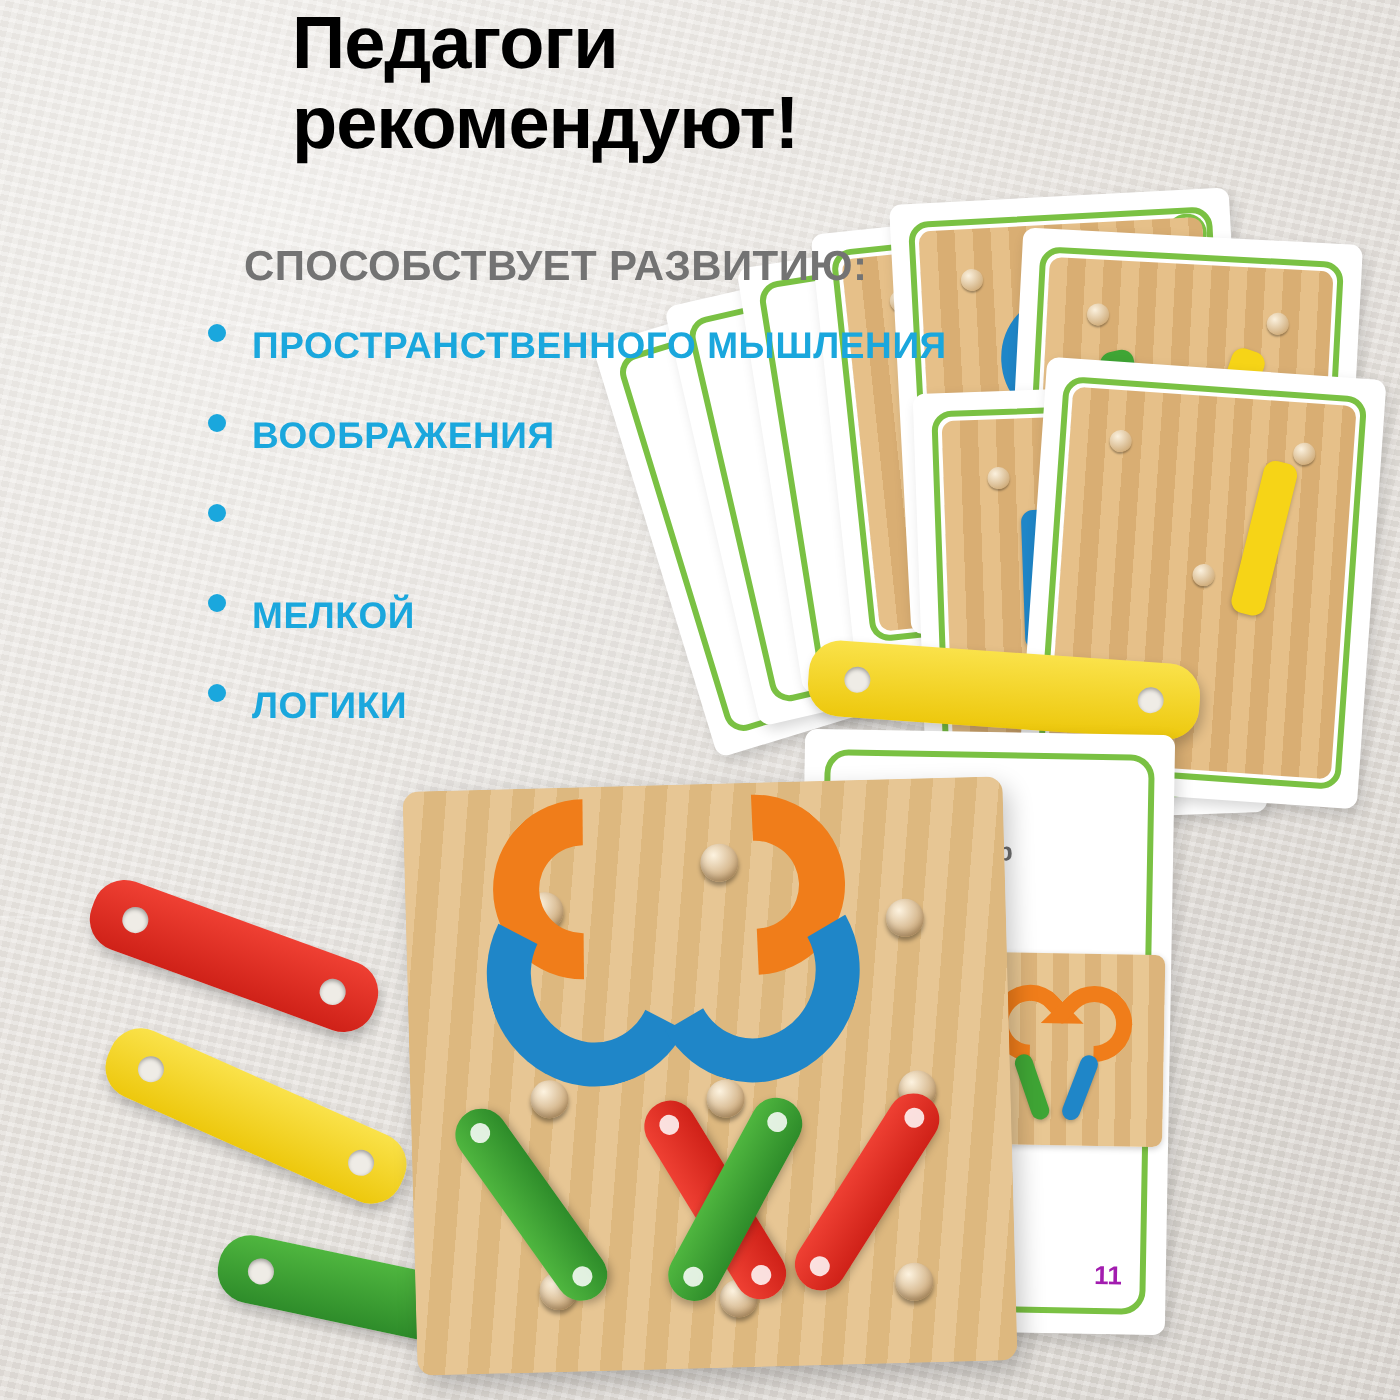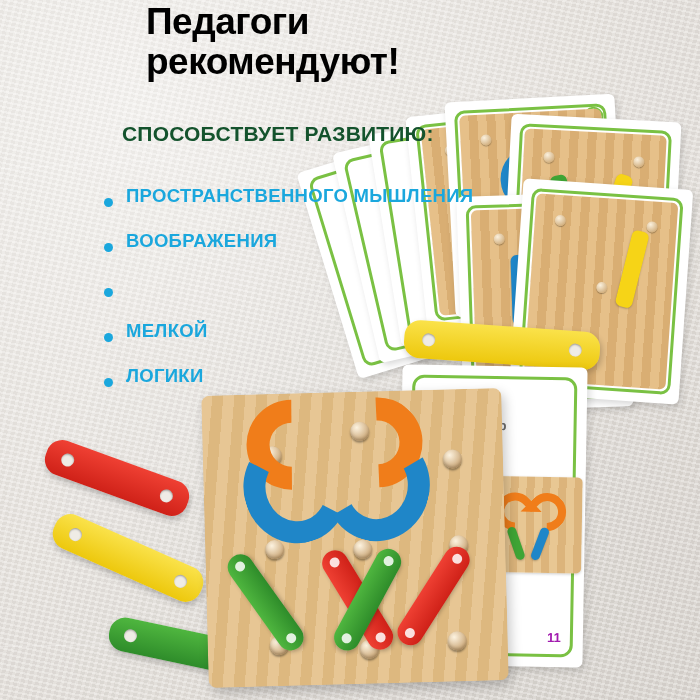--- a/index.html
+++ b/index.html
@@ -55,31 +55,31 @@
     color: #000000;
     margin-left: 24px;
   }
   .subhead {
     position: absolute;
     left: 122px;
     top: 122px;
     font-weight: bold;
     font-size: 21px;
     letter-spacing: 0.2px;
-    color: #14532d;
+    color: #737373;
   }
   .bullets {
     position: absolute;
     left: 104px;
     top: 162px;
     width: 400px;
   }
   .bullet {
     display: flex;
-    align-items: flex-end;
+    align-items: flex-start;
     height: 45px;
   }
   .bullet .dot {
     width: 9px;
     height: 9px;
     border-radius: 50%;
     background: #1aa7dd;
     margin-right: 13px;
     flex: none;
   }

